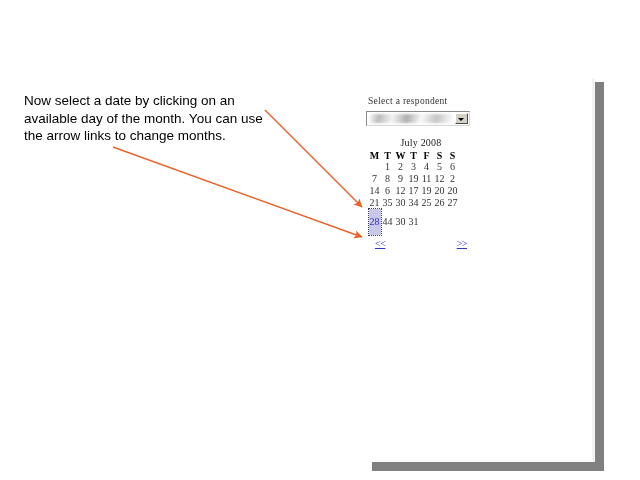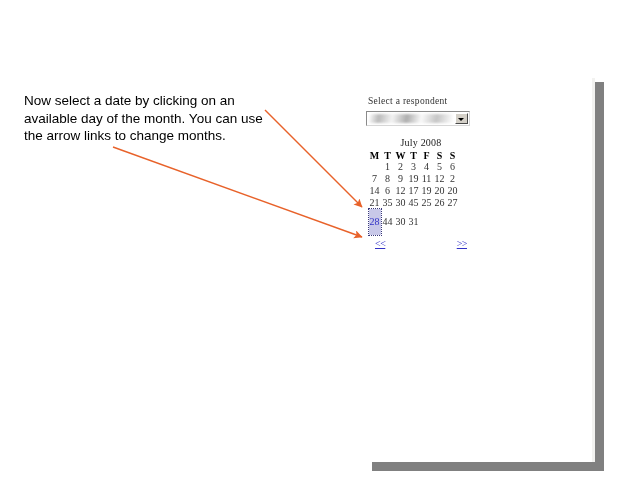--- a/index.html
+++ b/index.html
@@ -280,21 +280,21 @@
             <td>12</td>
             <td>17</td>
             <td>19</td>
             <td>20</td>
             <td>20</td>
           </tr>
           <tr>
             <td>21</td>
             <td>35</td>
             <td>30</td>
-            <td>45</td>
+            <td>34</td>
             <td>25</td>
             <td>26</td>
             <td>27</td>
           </tr>
           <tr>
             <td class="day-selected"><span class="day-link">28</span></td>
             <td>44</td>
             <td>30</td>
             <td>31</td>
             <td></td>

